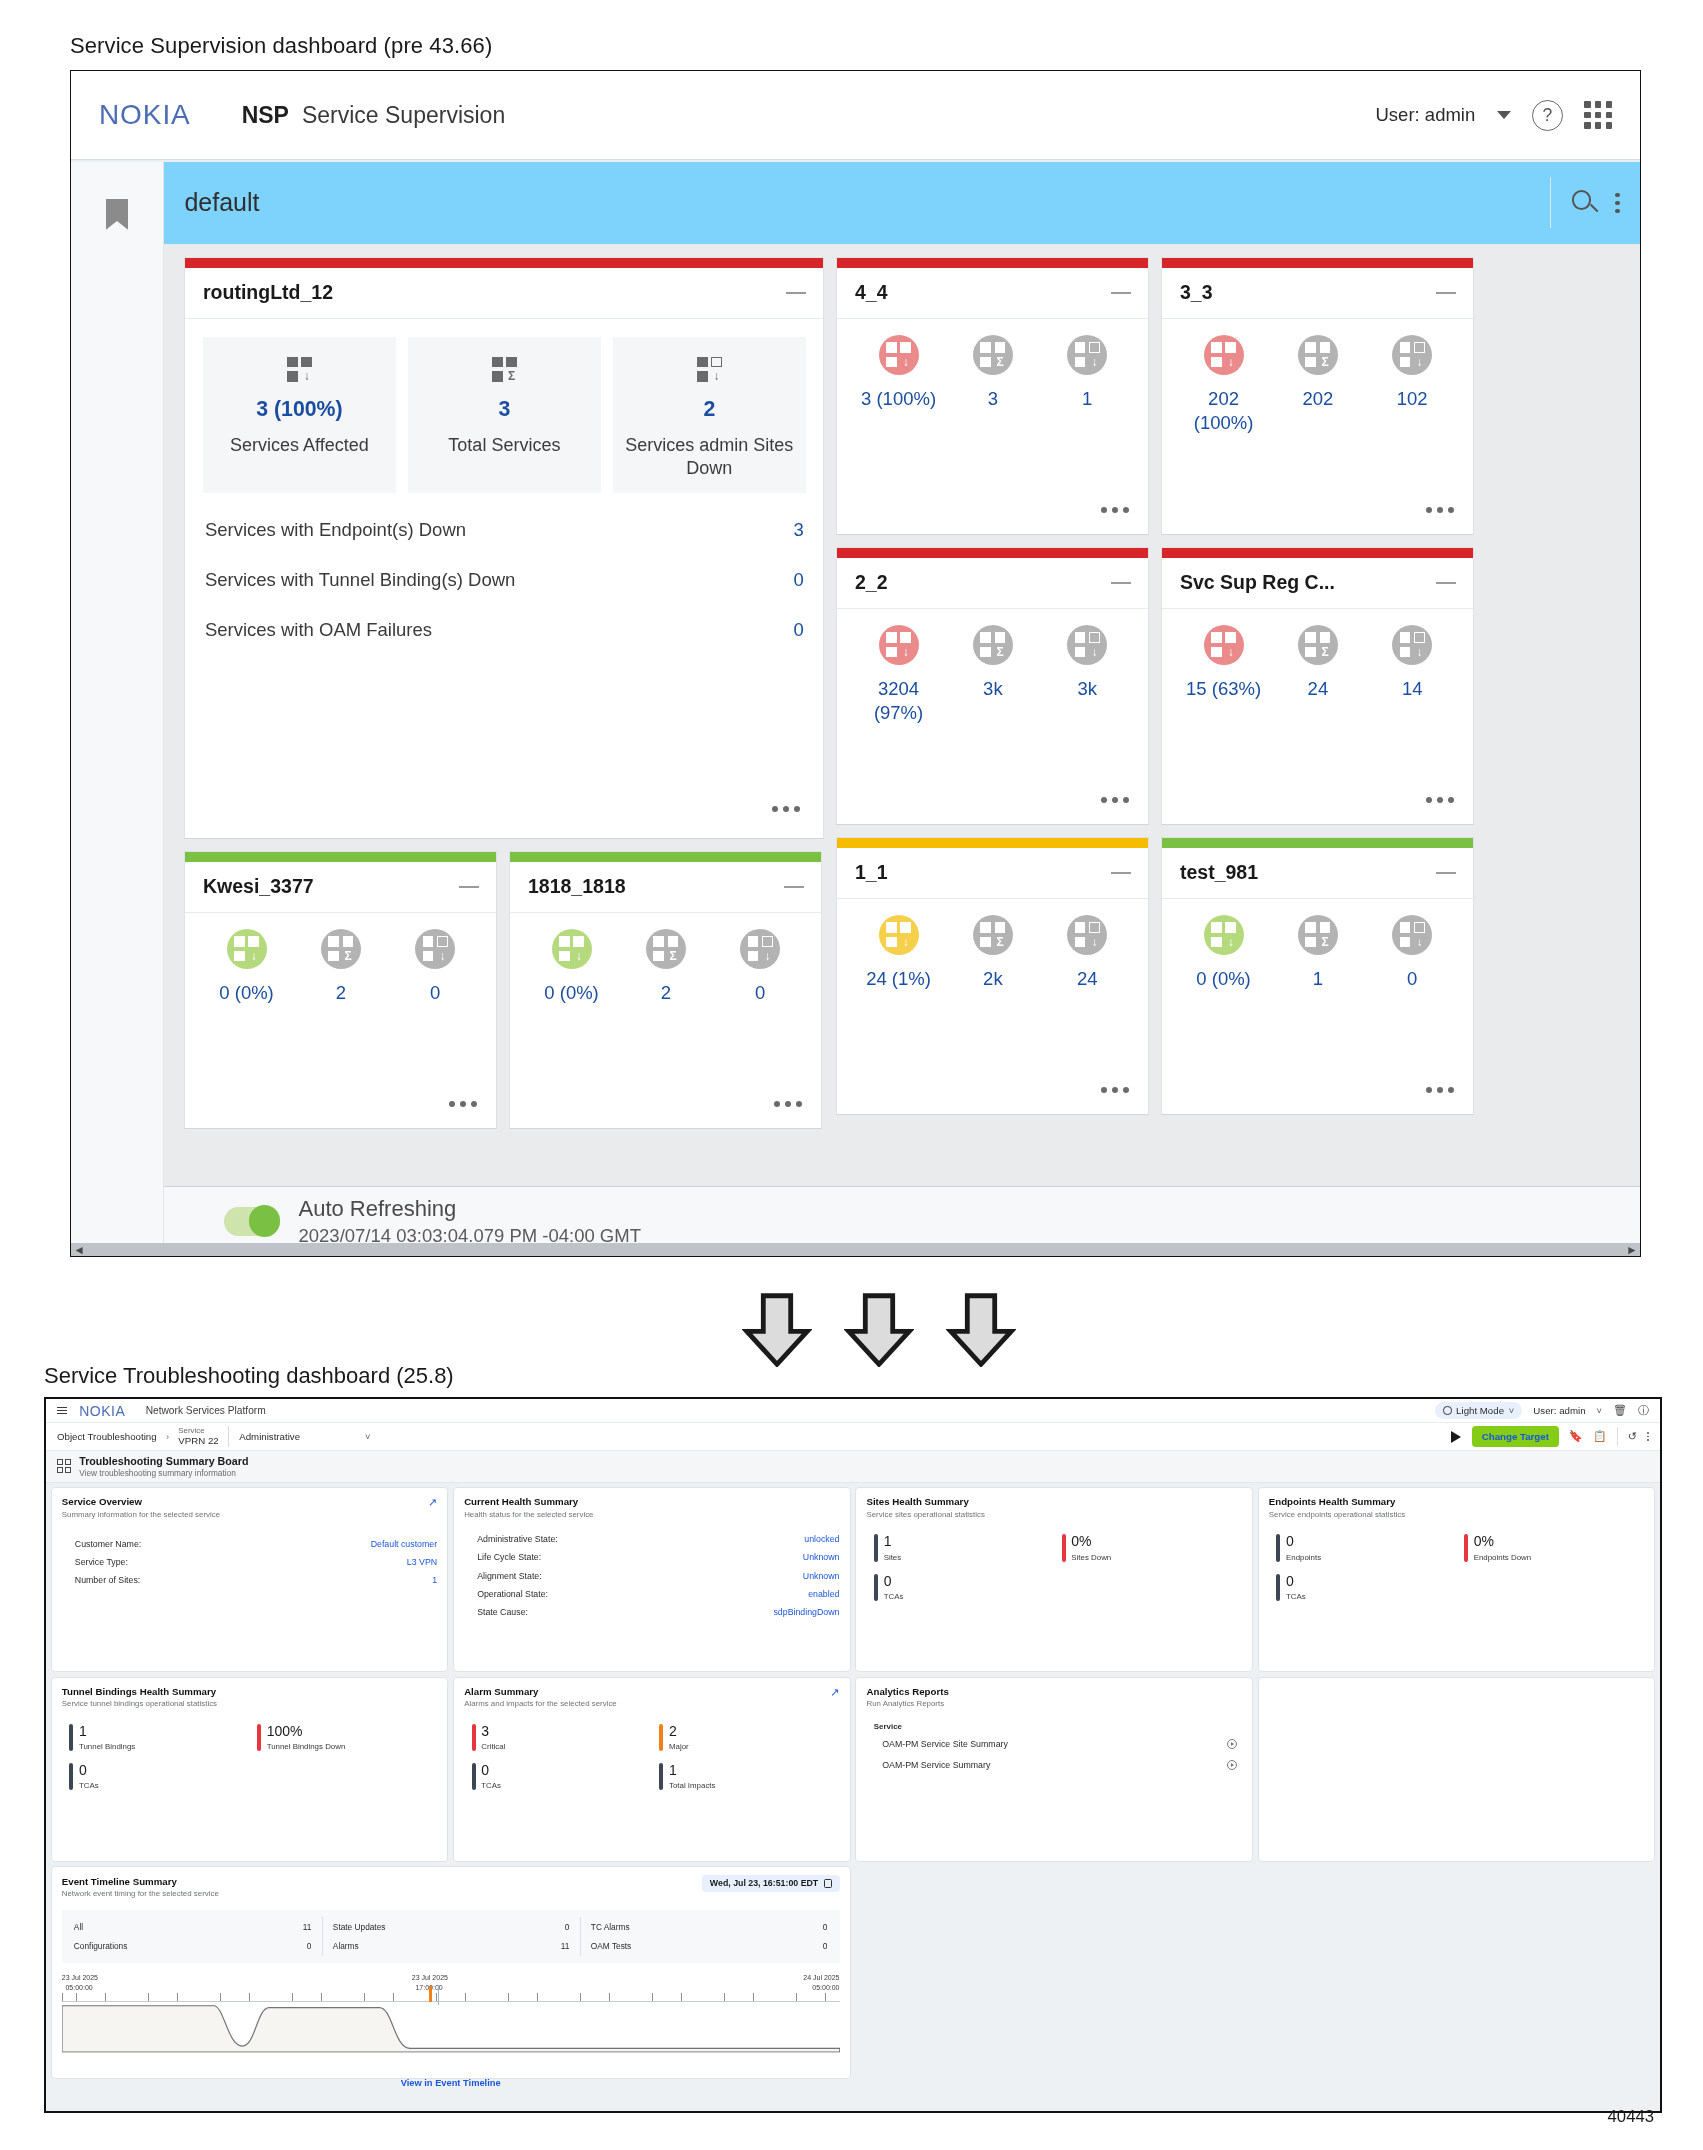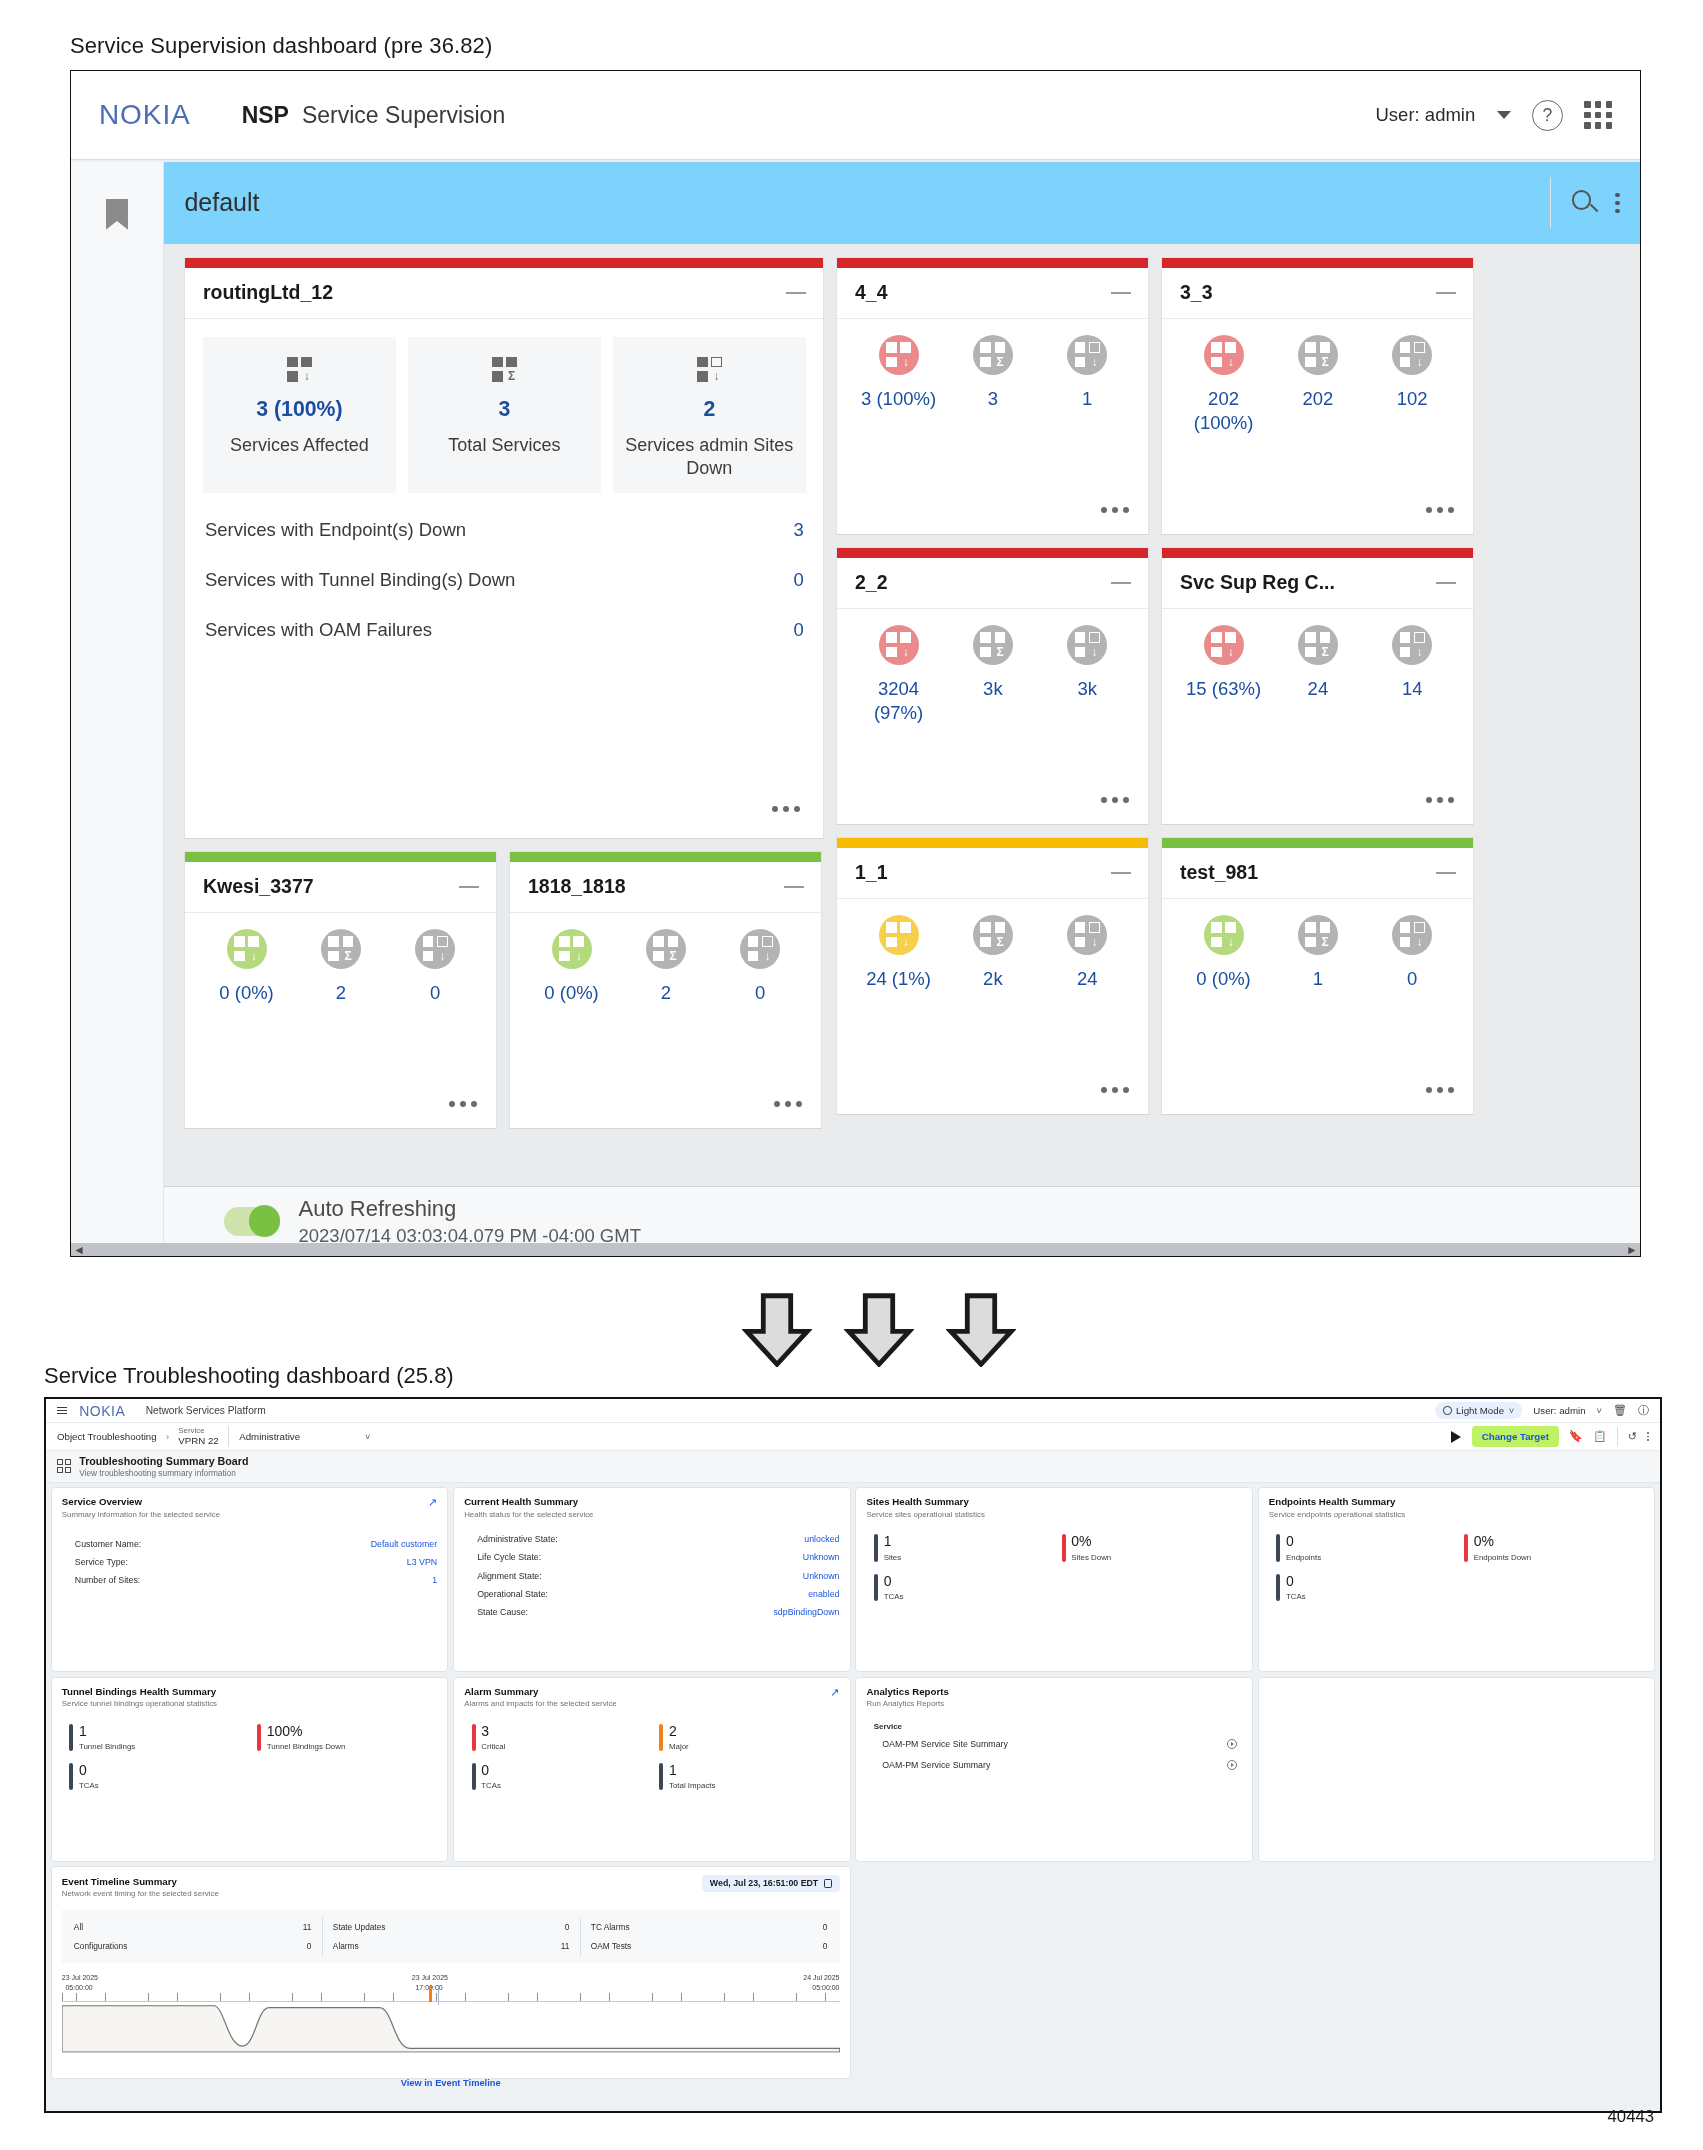--- a/index.html
+++ b/index.html
@@ -194,21 +194,21 @@
   }
   .bc-item{ font-size:9.7px; color:#2d2d2d; }
   .bc-sep{ font-size:9.3px; color:#777; margin:0 9.3px; }
   .bc-service{ display:flex; flex-direction:column; line-height:1.15; padding-right:9.3px;
     border-right:0.5px solid #d8dce0; }
   .bc-service .k{ font-size:7.9px;color:#6b6b6b;} .bc-service .v{ font-size:9.7px;color:#2d2d2d;}
   .bc-drop{ margin-left:10.2px; font-size:9.7px; color:#2d2d2d; display:flex;align-items:center;gap:65px;}
   .ts-bread-right{ margin-left:auto; display:flex; align-items:center; gap:10.2px; }
   .play-tri{ width:0;height:0;border-left:10.2px solid #1a1a1a;border-top:6.5px solid transparent;border-bottom:6.5px solid transparent;}
   .change-target{
-    background:#bef264; color:#1a56db; font-weight:700; font-size:9.7px;
+    background:#84cc16; color:#1a56db; font-weight:700; font-size:9.7px;
     padding:4.6px 10.2px; border-radius:3.7px;
   }
   .ts-divider{ width:0.5px;height:18.5px;background:#d8dce0; }
 
   .ts-boardtitle{
     height:31.5px; display:flex; align-items:center; gap:8.3px; padding:0 11px;
     background:#f4f6f8; border-bottom:0.5px solid #e4e8eb;
   }
   .board-glyph{ display:grid;grid-template-columns:6px 6px;grid-template-rows:6px 6px;gap:1.9px;}
   .board-glyph i{ border:0.9px solid #4a4a4a; display:block; }
@@ -266,21 +266,21 @@
   .et-marker{ position:absolute; left:47.2%; bottom:0; width:3.2px; height:15.8px; background:#f08019; }
   .et-markerline{ position:absolute; left:48.4%; bottom:-2.8px; width:0.5px; height:20.4px; background:#9fb6d8; }
   .et-chart{ height:51px; border-bottom:0.9px solid #c9ccd0; position:relative; overflow:hidden;}
   .et-link{ text-align:center; font-size:9.3px; font-weight:700; color:#1a56db; margin-top:25px; }
 
   .fig-num{ position:absolute; right:49px; top:2107px; font-size:16.7px; color:#1a1a1a; }
 </style>
 </head>
 <body>
 
-<div class="fig1-caption">Service Supervision dashboard (pre 36.82)</div>
+<div class="fig1-caption">Service Supervision dashboard (pre 43.66)</div>
 
 <div class="fig1-frame">
 
   <div class="nsp-topbar">
     <div class="nokia-logo">NOKIA</div>
     <div class="nsp-word">NSP</div>
     <div class="nsp-appname">Service Supervision</div>
     <div class="topbar-right">
       <span class="user-label">User: admin</span>
       <span class="caret-down"></span>

